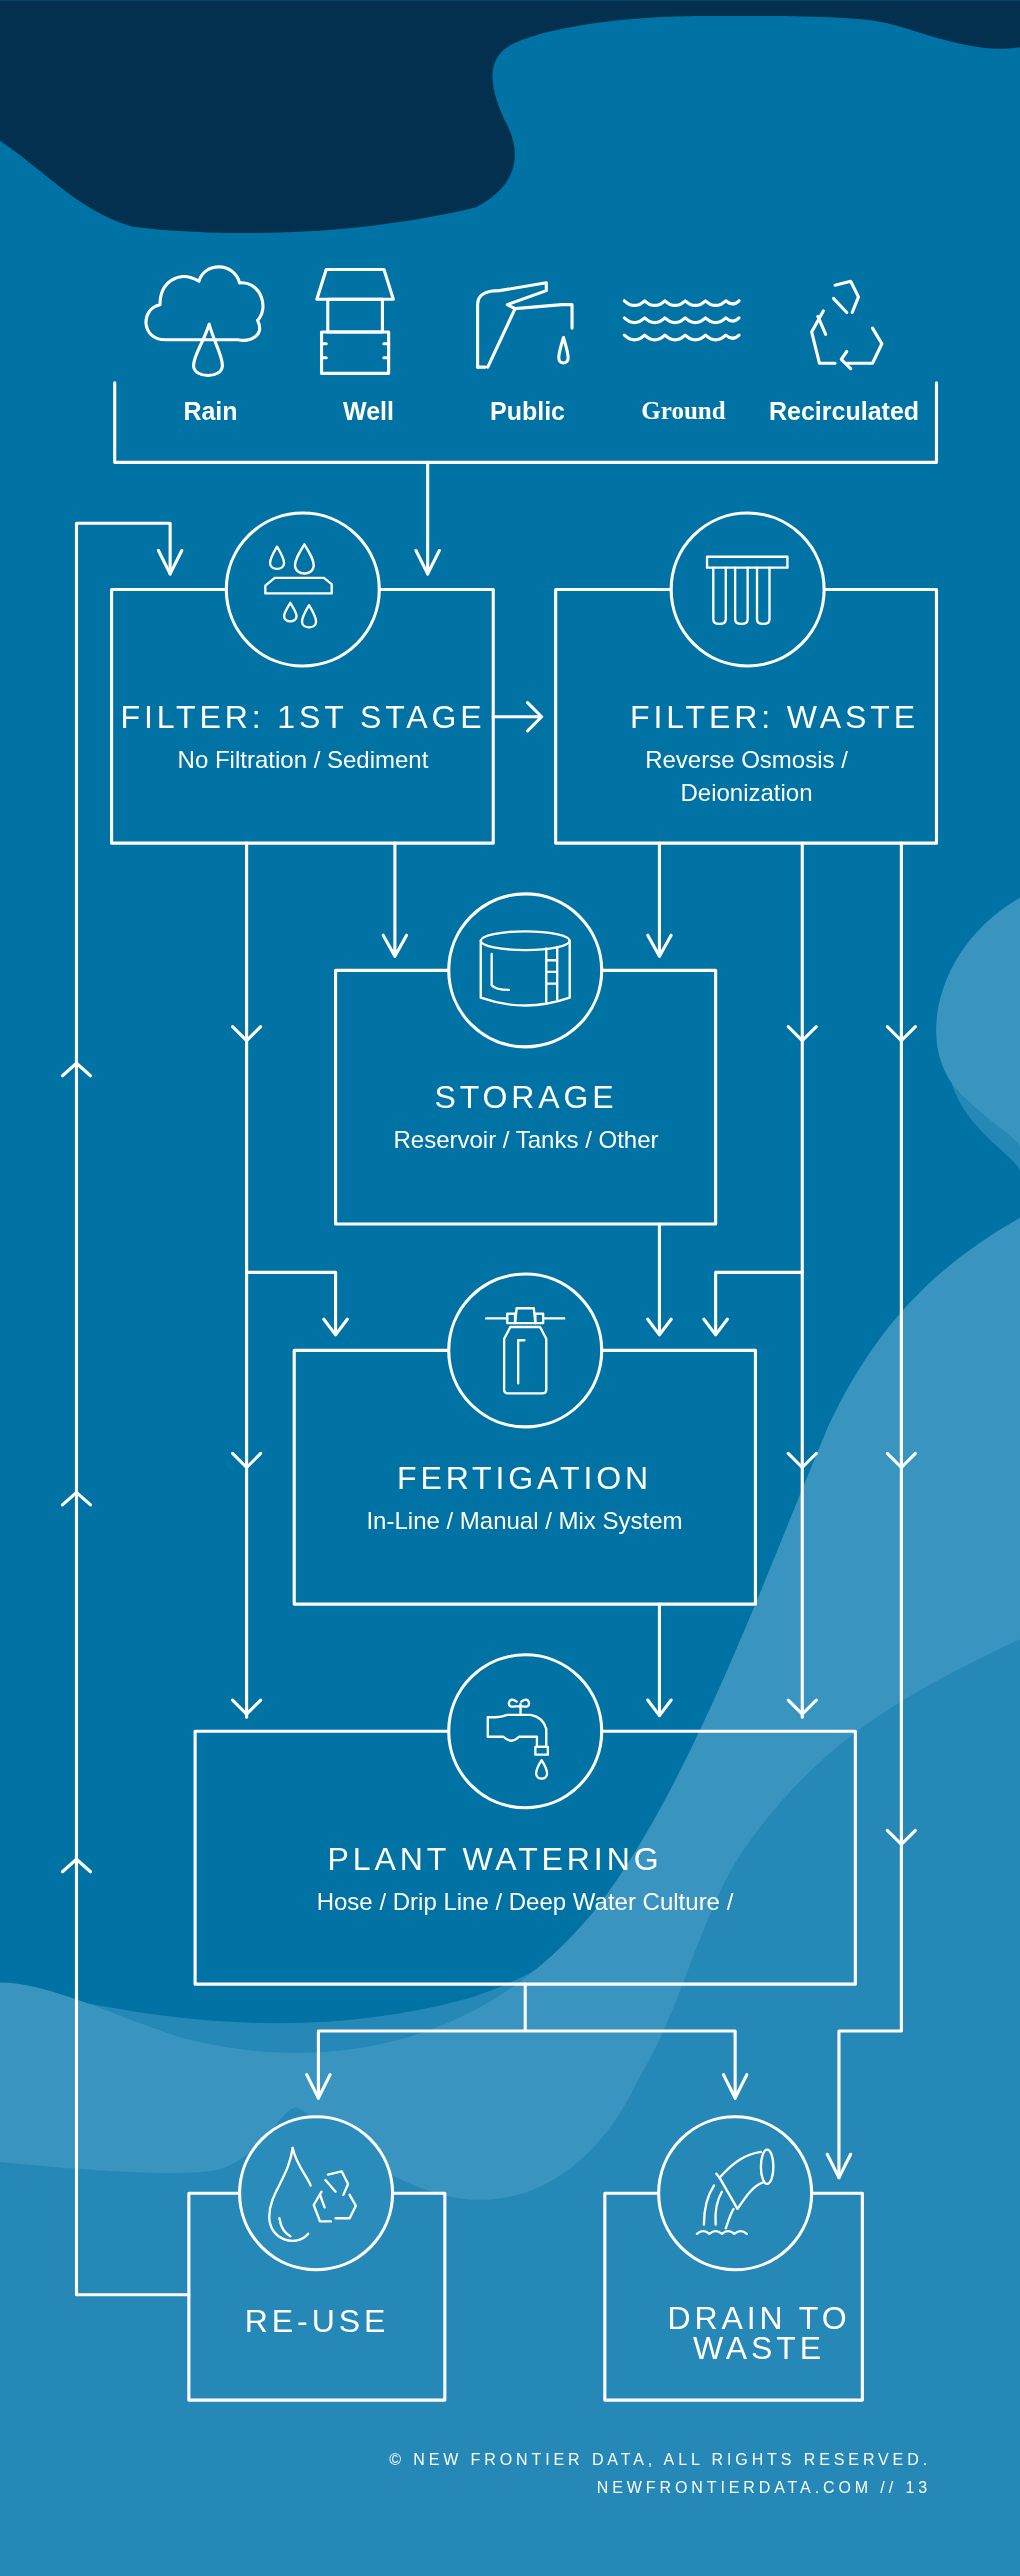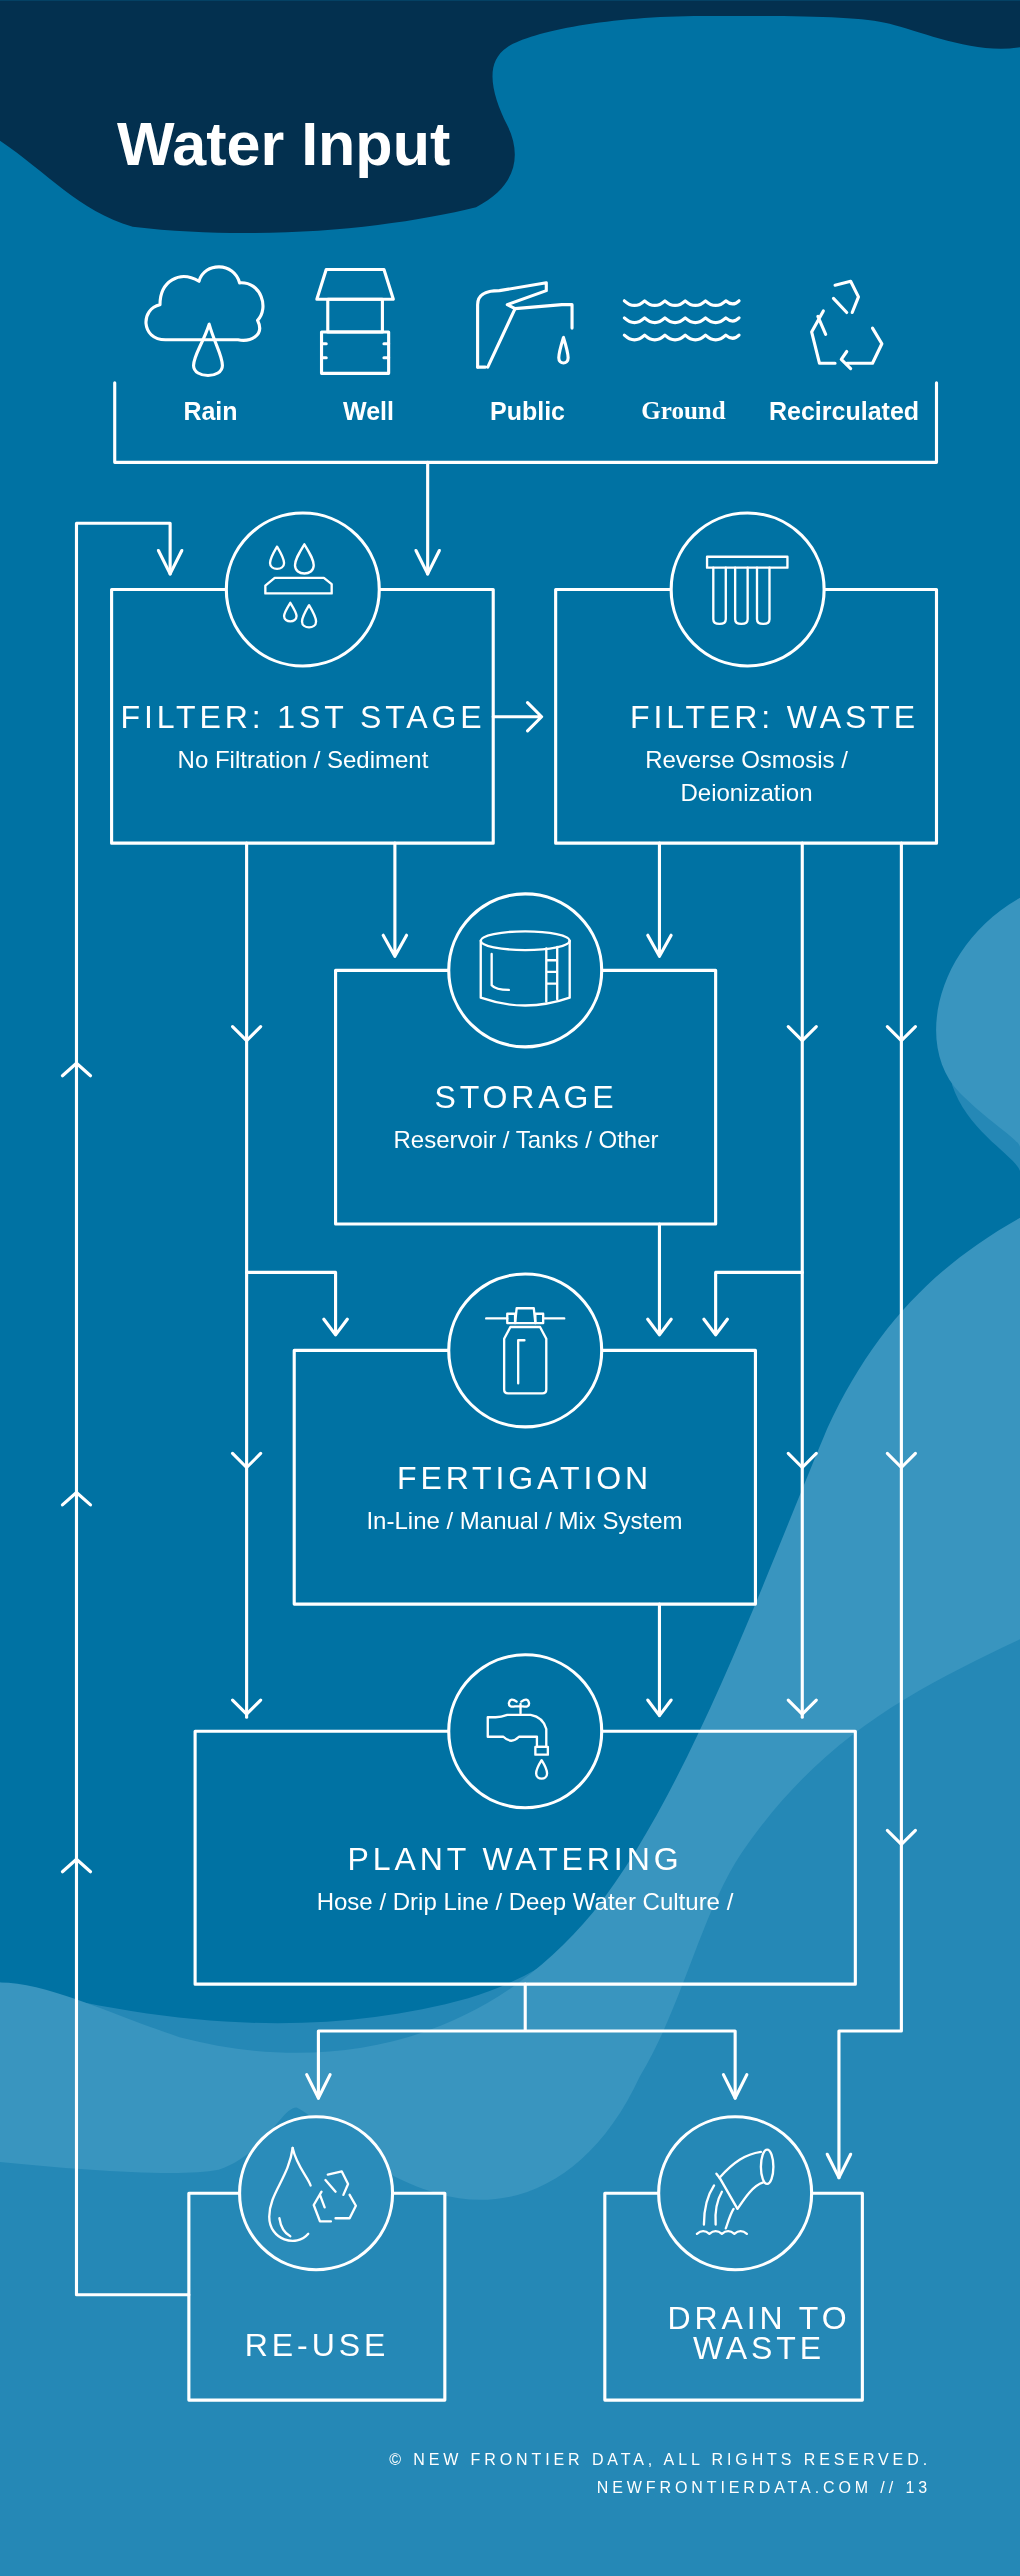--- a/index.html
+++ b/index.html
@@ -166,45 +166,44 @@
     </g>
     <g stroke-width="3">
       <ellipse cx="983" cy="2776" rx="8" ry="22"></ellipse>
       <path d="M975,2757 C955,2760 940,2770 922,2790 L945,2830 C955,2815 965,2800 978,2796"></path>
       <path d="M922,2790 L918,2785 M940,2830 C935,2838 932,2850 930,2855"></path>
       <path d="M915,2800 C905,2815 902,2830 902,2850 M925,2808 C918,2820 916,2835 917,2850"></path>
       <path d="M893,2862 q8,-7 16,0 q8,-7 16,0 q8,-7 16,0 q8,-7 16,0"></path>
     </g>
   </svg>
 
-  <div class="t title">Water Input</div>
 
   <div class="t src-label" style="left:140px;">Rain</div>
   <div class="t src-label" style="left:298px;">Well</div>
   <div class="t src-label" style="left:457px;">Public</div>
   <div class="t src-label" style="left:613px;font-family:Liberation Serif, serif;">Ground</div>
   <div class="t src-label" style="left:769px;">Recirculated</div>
 
   <div class="t box-title" style="left:112px; width:382px; top:699px;">FILTER: 1ST STAGE</div>
   <div class="t box-sub" style="left:112px; width:382px; top:743px;">No Filtration / Sediment</div>
 
   <div class="t box-title" style="left:584px; width:381px; top:699px;">FILTER: WASTE</div>
   <div class="t box-sub" style="left:556px; width:381px; top:743px;">Reverse Osmosis /</div>
   <div class="t box-sub" style="left:556px; width:381px; top:776px;">Deionization</div>
 
   <div class="t box-title" style="left:336px; width:380px; top:1079px;">STORAGE</div>
   <div class="t box-sub" style="left:336px; width:380px; top:1123px;">Reservoir / Tanks / Other</div>
 
   <div class="t box-title" style="left:294px; width:461px; top:1460px;">FERTIGATION</div>
   <div class="t box-sub" style="left:294px; width:461px; top:1504px;">In-Line / Manual / Mix System</div>
 
-  <div class="t box-title" style="left:195px; width:600px; top:1841px;padding-left:20px;">PLANT WATERING</div>
+  <div class="t box-title" style="left:195px; width:600px; top:1841px;">PLANT WATERING</div>
   <div class="t box-sub" style="left:195px; width:660px; top:1885px;">Hose / Drip Line / Deep Water Culture /</div>
 
-  <div class="t box-title" style="left:189px; width:256px; top:2303px;margin-top:24px;">RE-USE</div>
+  <div class="t box-title" style="left:189px; width:256px; top:2303px;">RE-USE</div>
 
   <div class="t box-title" style="left:636px; width:246px; top:2303px; white-space:pre-line; line-height:30px;">DRAIN TO
 WASTE</div>
 
   <div class="t footer" style="top:2451px;">© NEW FRONTIER DATA, ALL RIGHTS RESERVED.</div>
   <div class="t footer" style="top:2479px;">NEWFRONTIERDATA.COM // 13</div>
 </div>
 
 
 </body></html>

